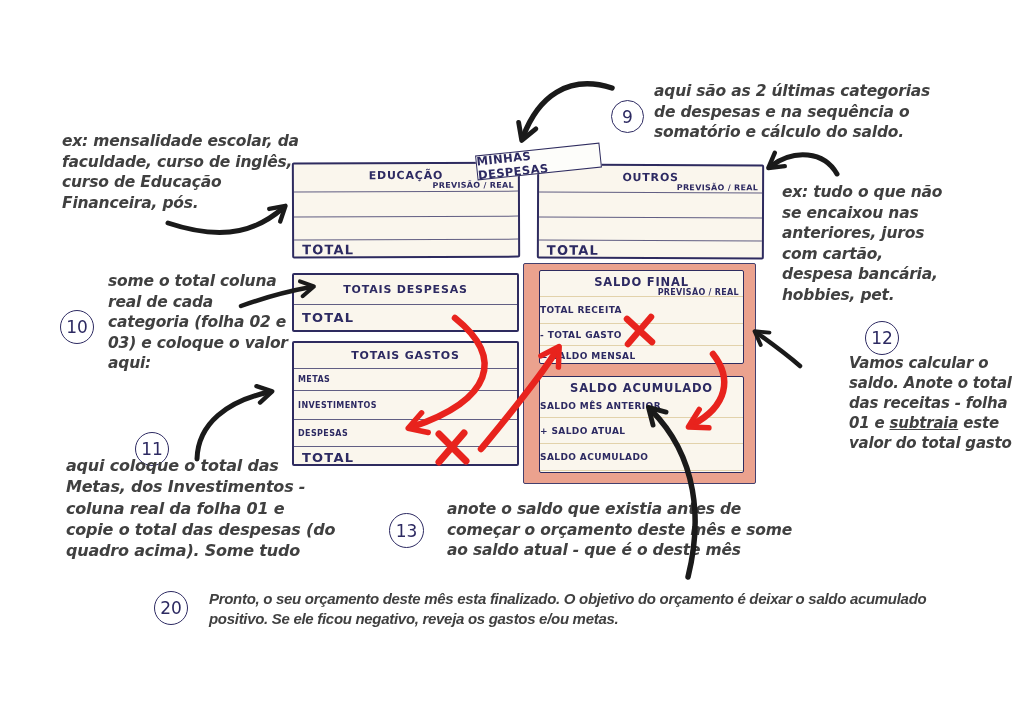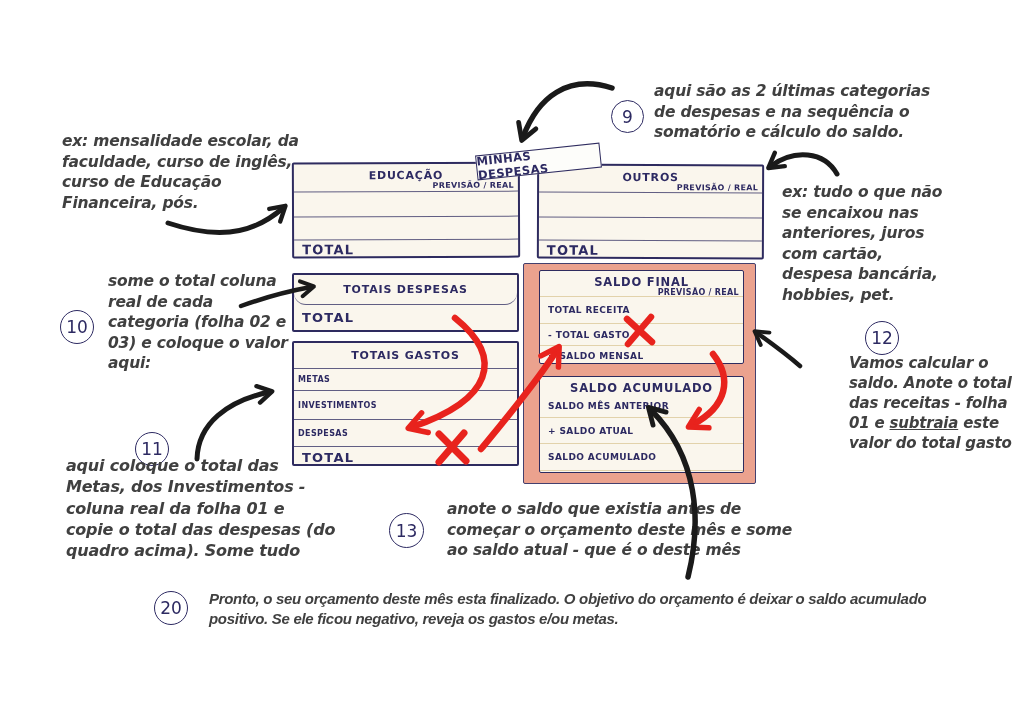--- a/index.html
+++ b/index.html
@@ -16,21 +16,21 @@
   .sheet-box{position:absolute;background:#faf6ed;border:2px solid #2e2b5f;
         border-radius:2px;box-sizing:border-box;color:#2d2a62;}
   .bx-title{font-weight:700;font-size:11px;letter-spacing:0.8px;text-align:center;padding-top:5px;}
   .bx-cols{font-weight:700;font-size:8px;letter-spacing:0.3px;text-align:right;padding-right:4px;margin-top:-1px;}
   .hdr{border-bottom:1px solid rgba(46,43,95,0.75);}
   .row{border-bottom:1px solid rgba(46,43,95,0.75);}
   .row-label{font-weight:700;font-size:8px;letter-spacing:0.4px;padding-left:4px;display:flex;align-items:center;height:100%;}
   .total-row{display:flex;align-items:center;}
   .total-label{font-weight:700;font-size:13px;letter-spacing:1.2px;padding-left:8px;}
   .tan .hdr,.tan .row{border-bottom:1px solid #e2d2ab;}
-  .midlabel{font-weight:700;font-size:9px;letter-spacing:0.4px;padding-left:8px;display:flex;align-items:center;height:100%;}
+  .midlabel{font-weight:700;font-size:9px;letter-spacing:0.4px;display:flex;align-items:center;height:100%;}
   #banner{position:absolute;left:476px;top:149px;width:125px;height:25px;background:#fdfdfa;
         border:1.6px solid #2e2b5f;transform:rotate(-6deg);z-index:6;display:flex;
         align-items:center;justify-content:center;font-weight:700;font-size:11.5px;
         letter-spacing:0.4px;color:#2d2a62;box-sizing:border-box;}
   #pink-panel{position:absolute;left:523px;top:263px;width:233px;height:221px;
         background:#eba28e;border:1.5px solid #43406e;border-radius:2px;box-sizing:border-box;}
   #arrow-layer{position:absolute;left:0;top:0;width:1023px;height:723px;pointer-events:none;z-index:8;}
 </style>
 </head>
 <body>
@@ -59,21 +59,21 @@
       <div class="bx-cols">PREVISÃO / REAL</div>
     </div>
     <div class="row" style="height:24px;"></div>
     <div class="row" style="height:22px;"></div>
     <div class="total-row" style="height:19px;">
       <span class="total-label">TOTAL</span>
     </div>
   </div>
 
   <div class="sheet-box" style="left:292px;top:273px;width:227px;height:59px;">
-    <div class="hdr" style="height:29px;border-radius:12px;">
+    <div class="hdr" style="height:29px;">
       <div class="bx-title" style="padding-top:8px;">TOTAIS DESPESAS</div>
     </div>
     <div class="total-row" style="height:25px;">
       <span class="total-label">TOTAL</span>
     </div>
   </div>
 
   <div class="sheet-box" style="left:292px;top:341px;width:227px;height:125px;">
     <div class="hdr" style="height:25px;">
       <div class="bx-title" style="padding-top:6px;">TOTAIS GASTOS</div>

